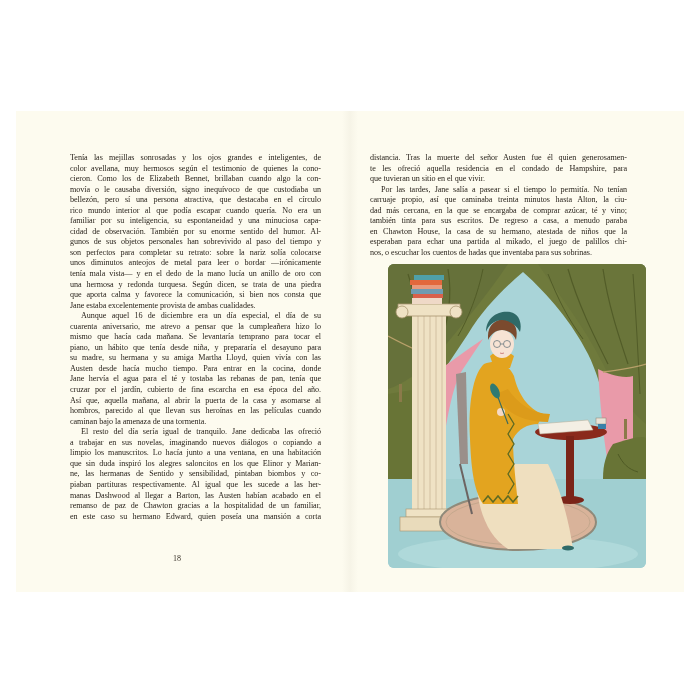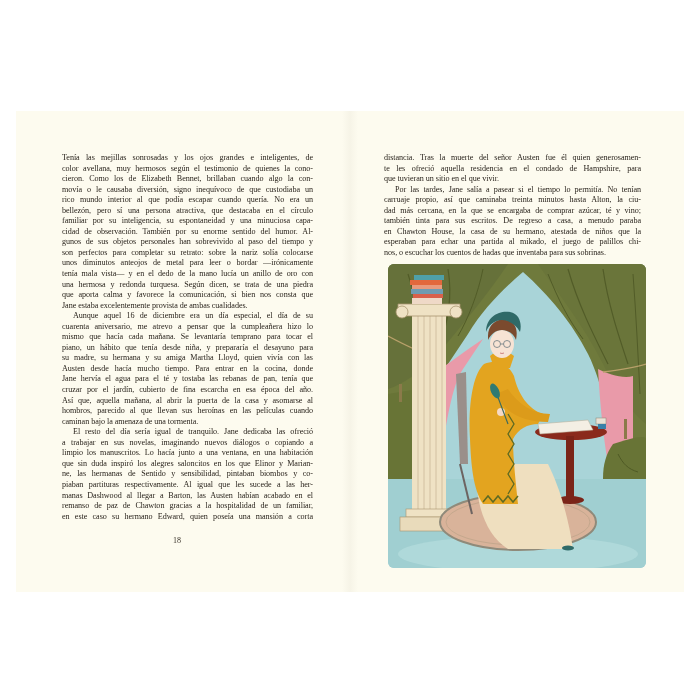--- a/index.html
+++ b/index.html
@@ -15,47 +15,47 @@
   .spread::after {
     content: ""; position: absolute; left: 326px; top: 0; width: 16px; height: 100%;
     background: linear-gradient(90deg, rgba(0,0,0,0) 0%, rgba(120,110,80,0.05) 50%, rgba(0,0,0,0) 100%);
   }
   .col {
     position: absolute; color: #2a241d;
     font-size: 8.15px; line-height: 10.55px;
     text-align: justify; hyphens: manual;
     letter-spacing: -0.05px;
   }
-  .col-left { left: 62px; top: 153px; width: 251px; }
-  .col-right { left: 384px; top: 153px; width: 257px; }
+  .col-left { left: 70px; top: 153px; width: 251px; }
+  .col-right { left: 370px; top: 153px; width: 257px; }
   .line { display: block; text-align: justify; text-align-last: justify; white-space: nowrap; overflow: visible; }
   .line.last { text-align-last: left; }
   .line.ind { padding-left: 11px; }
   .page-num {
-    position: absolute; left: 168px; top: 536px; width: 18px; text-align: center;
+    position: absolute; left: 168px; top: 554px; width: 18px; text-align: center;
     font-size: 8px; color: #3a332a;
   }
   .illus {
     position: absolute; left: 388px; top: 264px; width: 258px; height: 304px;
     border-radius: 6px; overflow: hidden;
   }
   .illus svg { display: block; }
 </style>
 </head>
 <body>
 
 <div class="spread"></div>
 
 <div class="col col-left" id="left-col">
     <span class="line">Tenía las mejillas sonrosadas y los ojos grandes e inteligentes, de</span>
     <span class="line">color avellana, muy hermosos según el testimonio de quienes la cono-</span>
     <span class="line">cieron. Como los de Elizabeth Bennet, brillaban cuando algo la con-</span>
     <span class="line">movía o le causaba diversión, signo inequívoco de que custodiaba un</span>
+    <span class="line">bellezón, pero sí una persona atractiva, que destacaba en el círculo</span>
     <span class="line">rico mundo interior al que podía escapar cuando quería. No era un</span>
-    <span class="line">bellezón, pero sí una persona atractiva, que destacaba en el círculo</span>
     <span class="line">familiar por su inteligencia, su espontaneidad y una minuciosa capa-</span>
     <span class="line">cidad de observación. También por su enorme sentido del humor. Al-</span>
     <span class="line">gunos de sus objetos personales han sobrevivido al paso del tiempo y</span>
     <span class="line">son perfectos para completar su retrato: sobre la nariz solía colocarse</span>
     <span class="line">unos diminutos anteojos de metal para leer o bordar —irónicamente</span>
     <span class="line">tenía mala vista— y en el dedo de la mano lucía un anillo de oro con</span>
     <span class="line">una hermosa y redonda turquesa. Según dicen, se trata de una piedra</span>
     <span class="line">que aporta calma y favorece la comunicación, si bien nos consta que</span>
     <span class="line last">Jane estaba excelentemente provista de ambas cualidades.</span>
     <span class="line ind">Aunque aquel 16 de diciembre era un día especial, el día de su</span>

